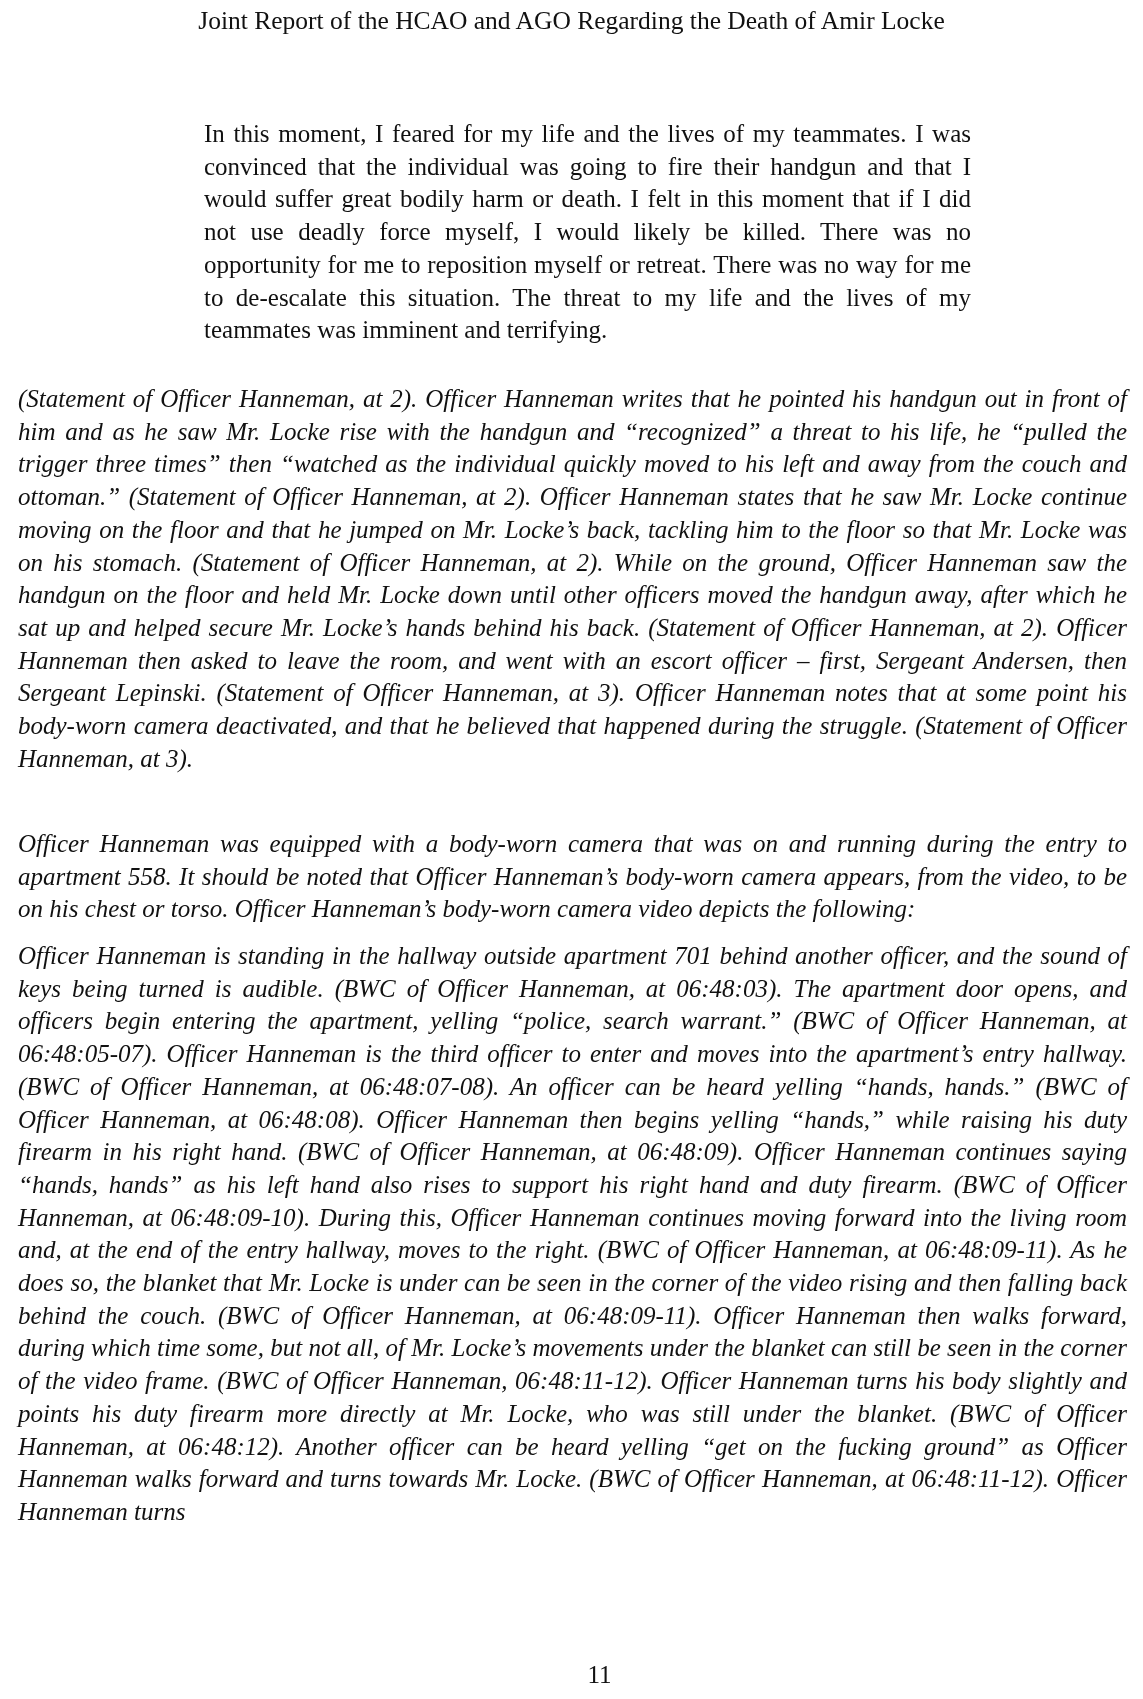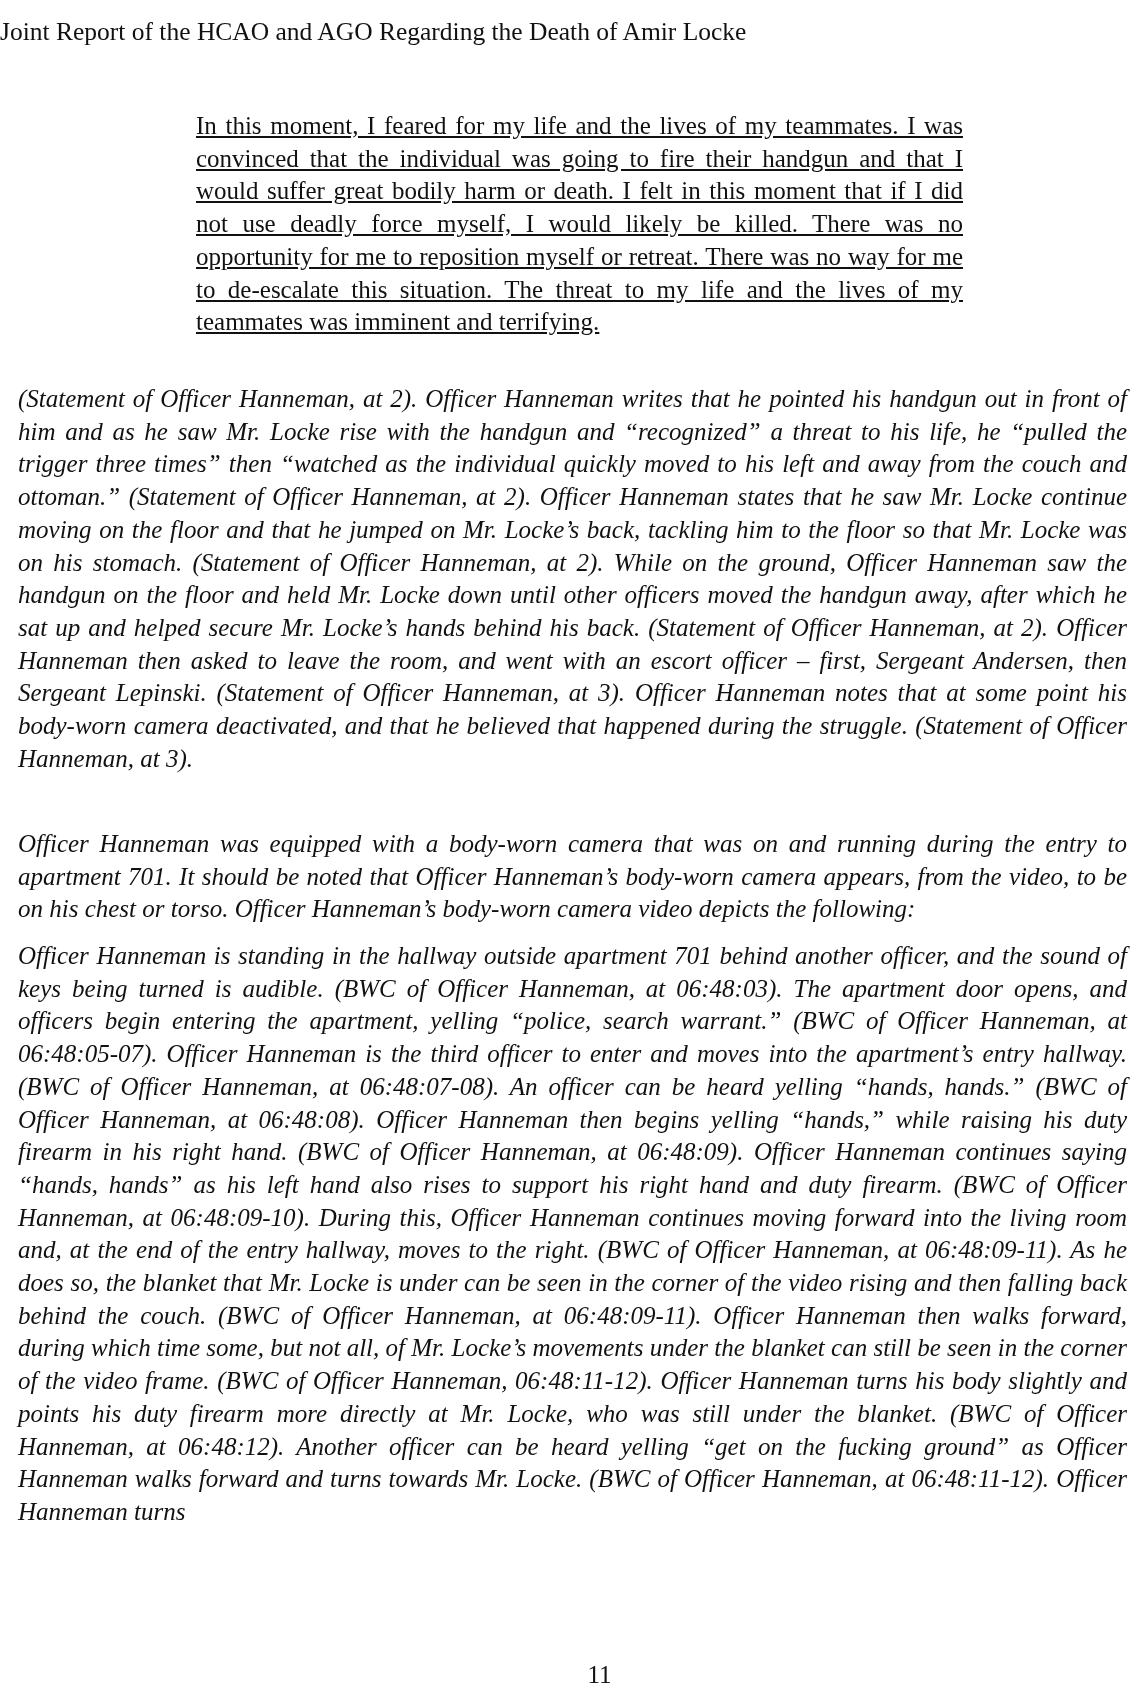--- a/index.html
+++ b/index.html
@@ -10,37 +10,37 @@
   body {
     width: 1143px;
     height: 1699px;
     position: relative;
     overflow: hidden;
     font-family: "Liberation Serif", "DejaVu Serif", serif;
     color: #111111;
   }
   .page-header {
     position: absolute;
-    top: 15px;
+    top: 4px;
     left: 0;
     width: 1143px;
+    text-align: center;
     font-size: 25.5px;
     line-height: 33px;
     white-space: nowrap;
   }
   .block-quote {
     position: absolute;
     top: 102px;
     left: 188px;
     width: 767px;
     font-size: 25px;
     line-height: 32.7px;
     text-align: justify;
-    margin: 8px;
-    text-decoration: underline;
+    margin: 16px;
   }
   .body-text {
     position: absolute;
     left: 18px;
     width: 1109px;
     font-size: 25px;
     line-height: 32.7px;
     text-align: justify;
     margin: 0;
     font-style: italic;
@@ -61,17 +61,17 @@
 </style>
 </head>
 <body>
 
 <div class="page-header">Joint Report of the HCAO and AGO Regarding the Death of Amir Locke</div>
 
 <p class="block-quote">In this moment, I feared for my life and the lives of my teammates. I was convinced that the individual was going to fire their handgun and that I would suffer great bodily harm or death. I felt in this moment that if I did not use deadly force myself, I would likely be killed. There was no opportunity for me to reposition myself or retreat. There was no way for me to de-escalate this situation. The threat to my life and the lives of my teammates was imminent and terrifying.</p>
 
 <p class="body-text" id="para-1">(Statement of Officer Hanneman, at 2). Officer Hanneman writes that he pointed his handgun out in front of him and as he saw Mr. Locke rise with the handgun and “recognized” a threat to his life, he “pulled the trigger three times” then “watched as the individual quickly moved to his left and away from the couch and ottoman.” (Statement of Officer Hanneman, at 2). Officer Hanneman states that he saw Mr. Locke continue moving on the floor and that he jumped on Mr. Locke’s back, tackling him to the floor so that Mr. Locke was on his stomach. (Statement of Officer Hanneman, at 2). While on the ground, Officer Hanneman saw the handgun on the floor and held Mr. Locke down until other officers moved the handgun away, after which he sat up and helped secure Mr. Locke’s hands behind his back. (Statement of Officer Hanneman, at 2). Officer Hanneman then asked to leave the room, and went with an escort officer – first, Sergeant Andersen, then Sergeant Lepinski. (Statement of Officer Hanneman, at 3). Officer Hanneman notes that at some point his body-worn camera deactivated, and that he believed that happened during the struggle. (Statement of Officer Hanneman, at 3).</p>
 
-<p class="body-text" id="para-2">Officer Hanneman was equipped with a body-worn camera that was on and running during the entry to apartment 701. It should be noted that Officer Hanneman’s body-worn camera appears, from the video, to be on his chest or torso. Officer Hanneman’s body-worn camera video depicts the following:</p>
+<p class="body-text" id="para-2">Officer Hanneman was equipped with a body-worn camera that was on and running during the entry to apartment 558. It should be noted that Officer Hanneman’s body-worn camera appears, from the video, to be on his chest or torso. Officer Hanneman’s body-worn camera video depicts the following:</p>
 
 <p class="body-text" id="para-3">Officer Hanneman is standing in the hallway outside apartment 701 behind another officer, and the sound of keys being turned is audible. (BWC of Officer Hanneman, at 06:48:03). The apartment door opens, and officers begin entering the apartment, yelling “police, search warrant.” (BWC of Officer Hanneman, at 06:48:05-07). Officer Hanneman is the third officer to enter and moves into the apartment’s entry hallway. (BWC of Officer Hanneman, at 06:48:07-08). An officer can be heard yelling “hands, hands.” (BWC of Officer Hanneman, at 06:48:08). Officer Hanneman then begins yelling “hands,” while raising his duty firearm in his right hand. (BWC of Officer Hanneman, at 06:48:09). Officer Hanneman continues saying “hands, hands” as his left hand also rises to support his right hand and duty firearm. (BWC of Officer Hanneman, at 06:48:09-10). During this, Officer Hanneman continues moving forward into the living room and, at the end of the entry hallway, moves to the right. (BWC of Officer Hanneman, at 06:48:09-11). As he does so, the blanket that Mr. Locke is under can be seen in the corner of the video rising and then falling back behind the couch. (BWC of Officer Hanneman, at 06:48:09-11). Officer Hanneman then walks forward, during which time some, but not all, of Mr. Locke’s movements under the blanket can still be seen in the corner of the video frame. (BWC of Officer Hanneman, 06:48:11-12). Officer Hanneman turns his body slightly and points his duty firearm more directly at Mr. Locke, who was still under the blanket. (BWC of Officer Hanneman, at 06:48:12). Another officer can be heard yelling “get on the fucking ground” as Officer Hanneman walks forward and turns towards Mr. Locke. (BWC of Officer Hanneman, at 06:48:11-12). Officer Hanneman turns</p>
 
 <div class="page-number">11</div>
 
 </body></html>

